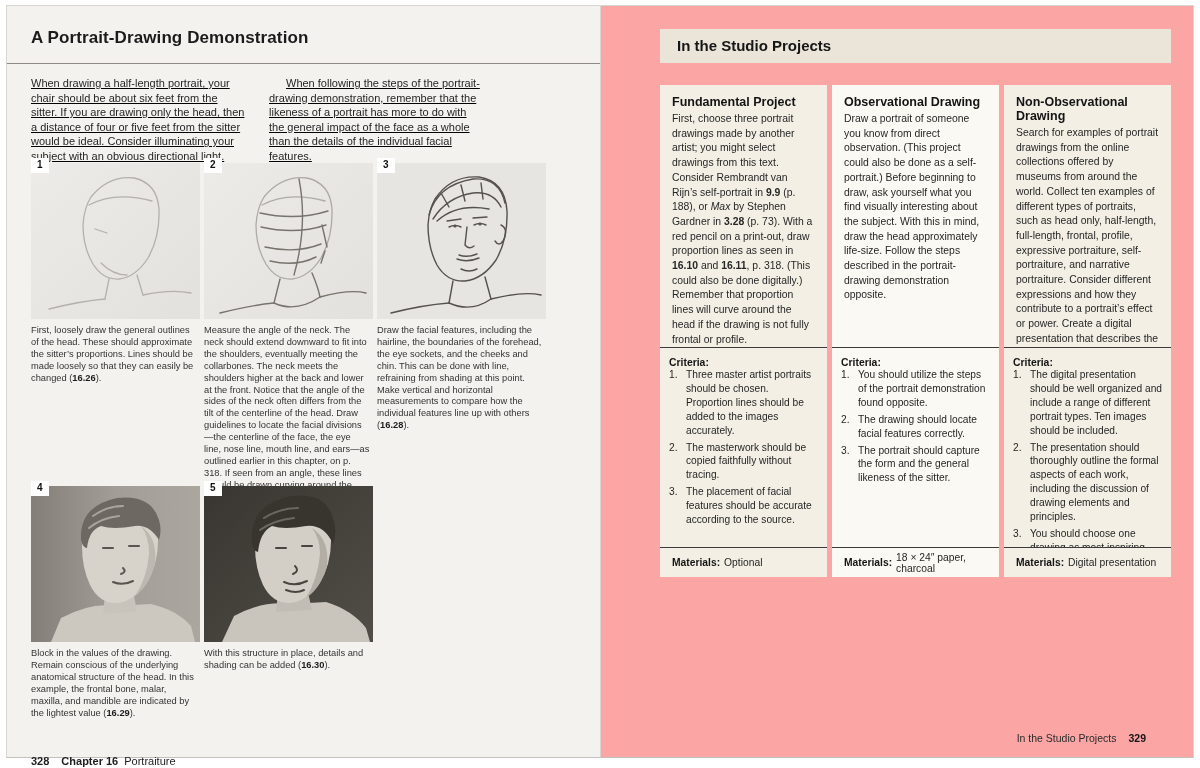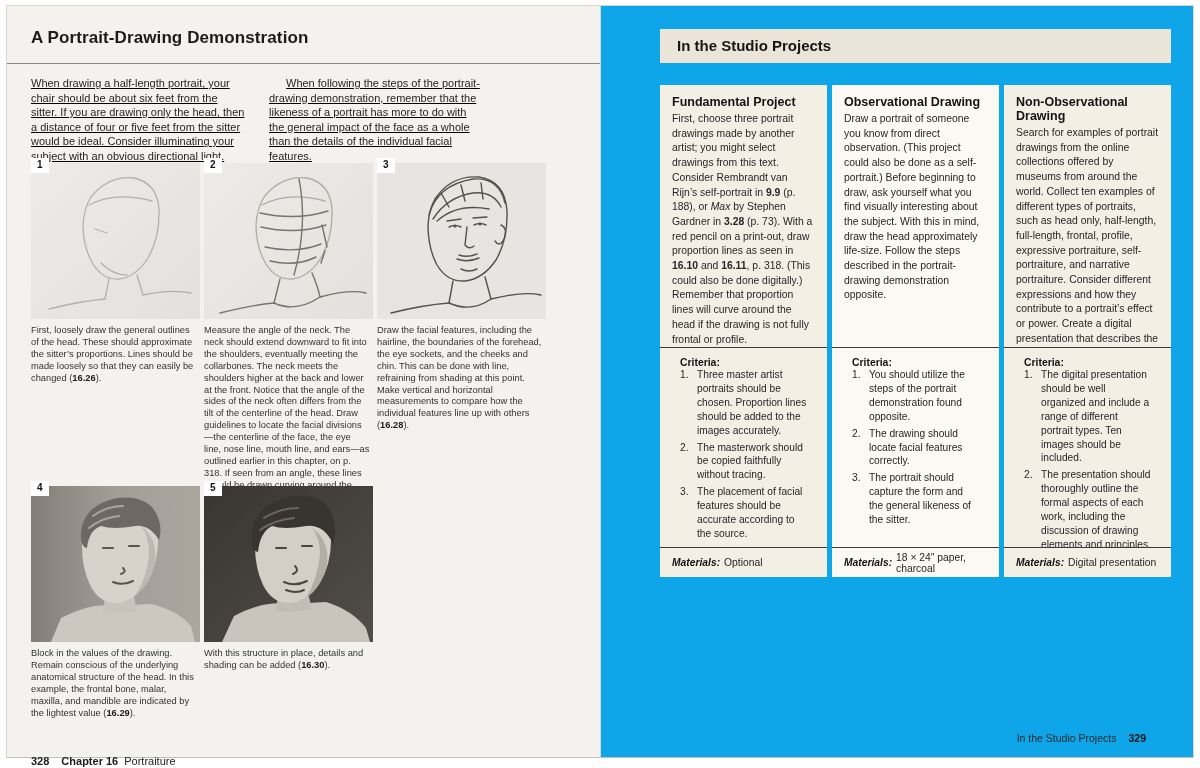--- a/index.html
+++ b/index.html
@@ -1,20 +1,20 @@
 <!DOCTYPE html>
 <html><head>
 <meta charset="utf-8">
 <style>
   html,body { margin:0; padding:0; background:#ffffff; font-family:"Liberation Sans", sans-serif; }
   .spread { position:relative; width:1200px; height:768px; background:#fff; overflow:hidden; }
 
   .page { position:absolute; top:5px; height:753px; box-sizing:border-box; }
   .page-left  { left:6px;   width:595px; background:#f3f2ef; border:1px solid #d9d6d1; border-bottom-color:#c4c0ba; }
-  .page-right { left:601px; width:593px; background:#0ea5e9; border:1px solid #d9d6d1; border-left:none; border-bottom-color:#c4c0ba; }
+  .page-right { left:601px; width:593px; background:#fca5a5; border:1px solid #d9d6d1; border-left:none; border-bottom-color:#c4c0ba; }
 
   
   .lp-title { position:absolute; left:24px; top:22px; margin:0; font-size:17px; font-weight:bold; color:#1b1b1b; letter-spacing:.1px; }
   .lp-title-rule { position:absolute; left:0; right:0; top:57px; height:1px; background:#8d8a86; }
   .lp-intro { position:absolute; left:24px; top:70px; width:452px; display:flex; gap:24px;text-decoration:underline; }
   .lp-intro p { margin:0; width:214px; font-size:11px; line-height:14.6px; color:#262626; }
   .lp-intro p.indent { text-indent:17px; }
 
   .fig-row { position:absolute; left:24px; display:flex; gap:4px; }
   .fig-row.row1 { top:157px; }
@@ -34,29 +34,29 @@
   .studio-band { position:absolute; left:59px; top:23px; width:511px; height:34px; background:#ebe5d9; }
   .studio-band h1 { margin:0; padding:0 0 0 17px; font-size:15px; font-weight:bold; color:#161616; line-height:34px; }
 
   .proj-columns { position:absolute; left:59px; top:79px; width:511px; display:flex; gap:5px; }
   .proj-col { flex:1; display:flex; flex-direction:column; background:#f3efe5; }
   .proj-col.alt { background:#fbf9f3; }
   .col-body { height:262px; box-sizing:border-box; padding:10px 12px 0; overflow:hidden; }
   .col-body h2 { margin:0 0 3px; font-size:12.5px; font-weight:bold; color:#141414; }
   .col-body p { margin:0; font-size:10.4px; line-height:14.7px; color:#262626; }
   .col-rule { height:1px; background:#3b3b3b; }
-  .col-criteria { height:199px; box-sizing:border-box; padding:9px 20px 0; overflow:hidden; }
+  .col-criteria { height:199px; box-sizing:border-box; padding:9px 9px 0; overflow:hidden; }
   .crit-label { font-size:10.4px; font-weight:bold; color:#141414; }
   ol.criteria { margin:0 0 0; padding:0; list-style:none; counter-reset:c; }
   ol.criteria li { counter-increment:c; position:relative; padding-left:17px; margin-bottom:3px;
                    font-size:10.2px; line-height:13.9px; color:#262626; }
   ol.criteria li::before { content:counter(c) "."; position:absolute; left:0; }
   .col-materials { height:29px; box-sizing:border-box; padding:0 12px; display:flex; align-items:center;
                    font-size:10.3px; color:#262626; }
-  .col-materials b { color:#141414;font-style:italic; }
+  .col-materials b { color:#141414; }
   .col-materials span { margin-left:4px; }
 
   .rp-footer { position:absolute; top:726px; right:47px; font-size:10.5px; color:#2a2a2a; }
   .rp-footer .pg { font-weight:bold; margin-left:12px; color:#141414; }
 </style>
 </head>
 <body>
 
 <div class="spread">
 

